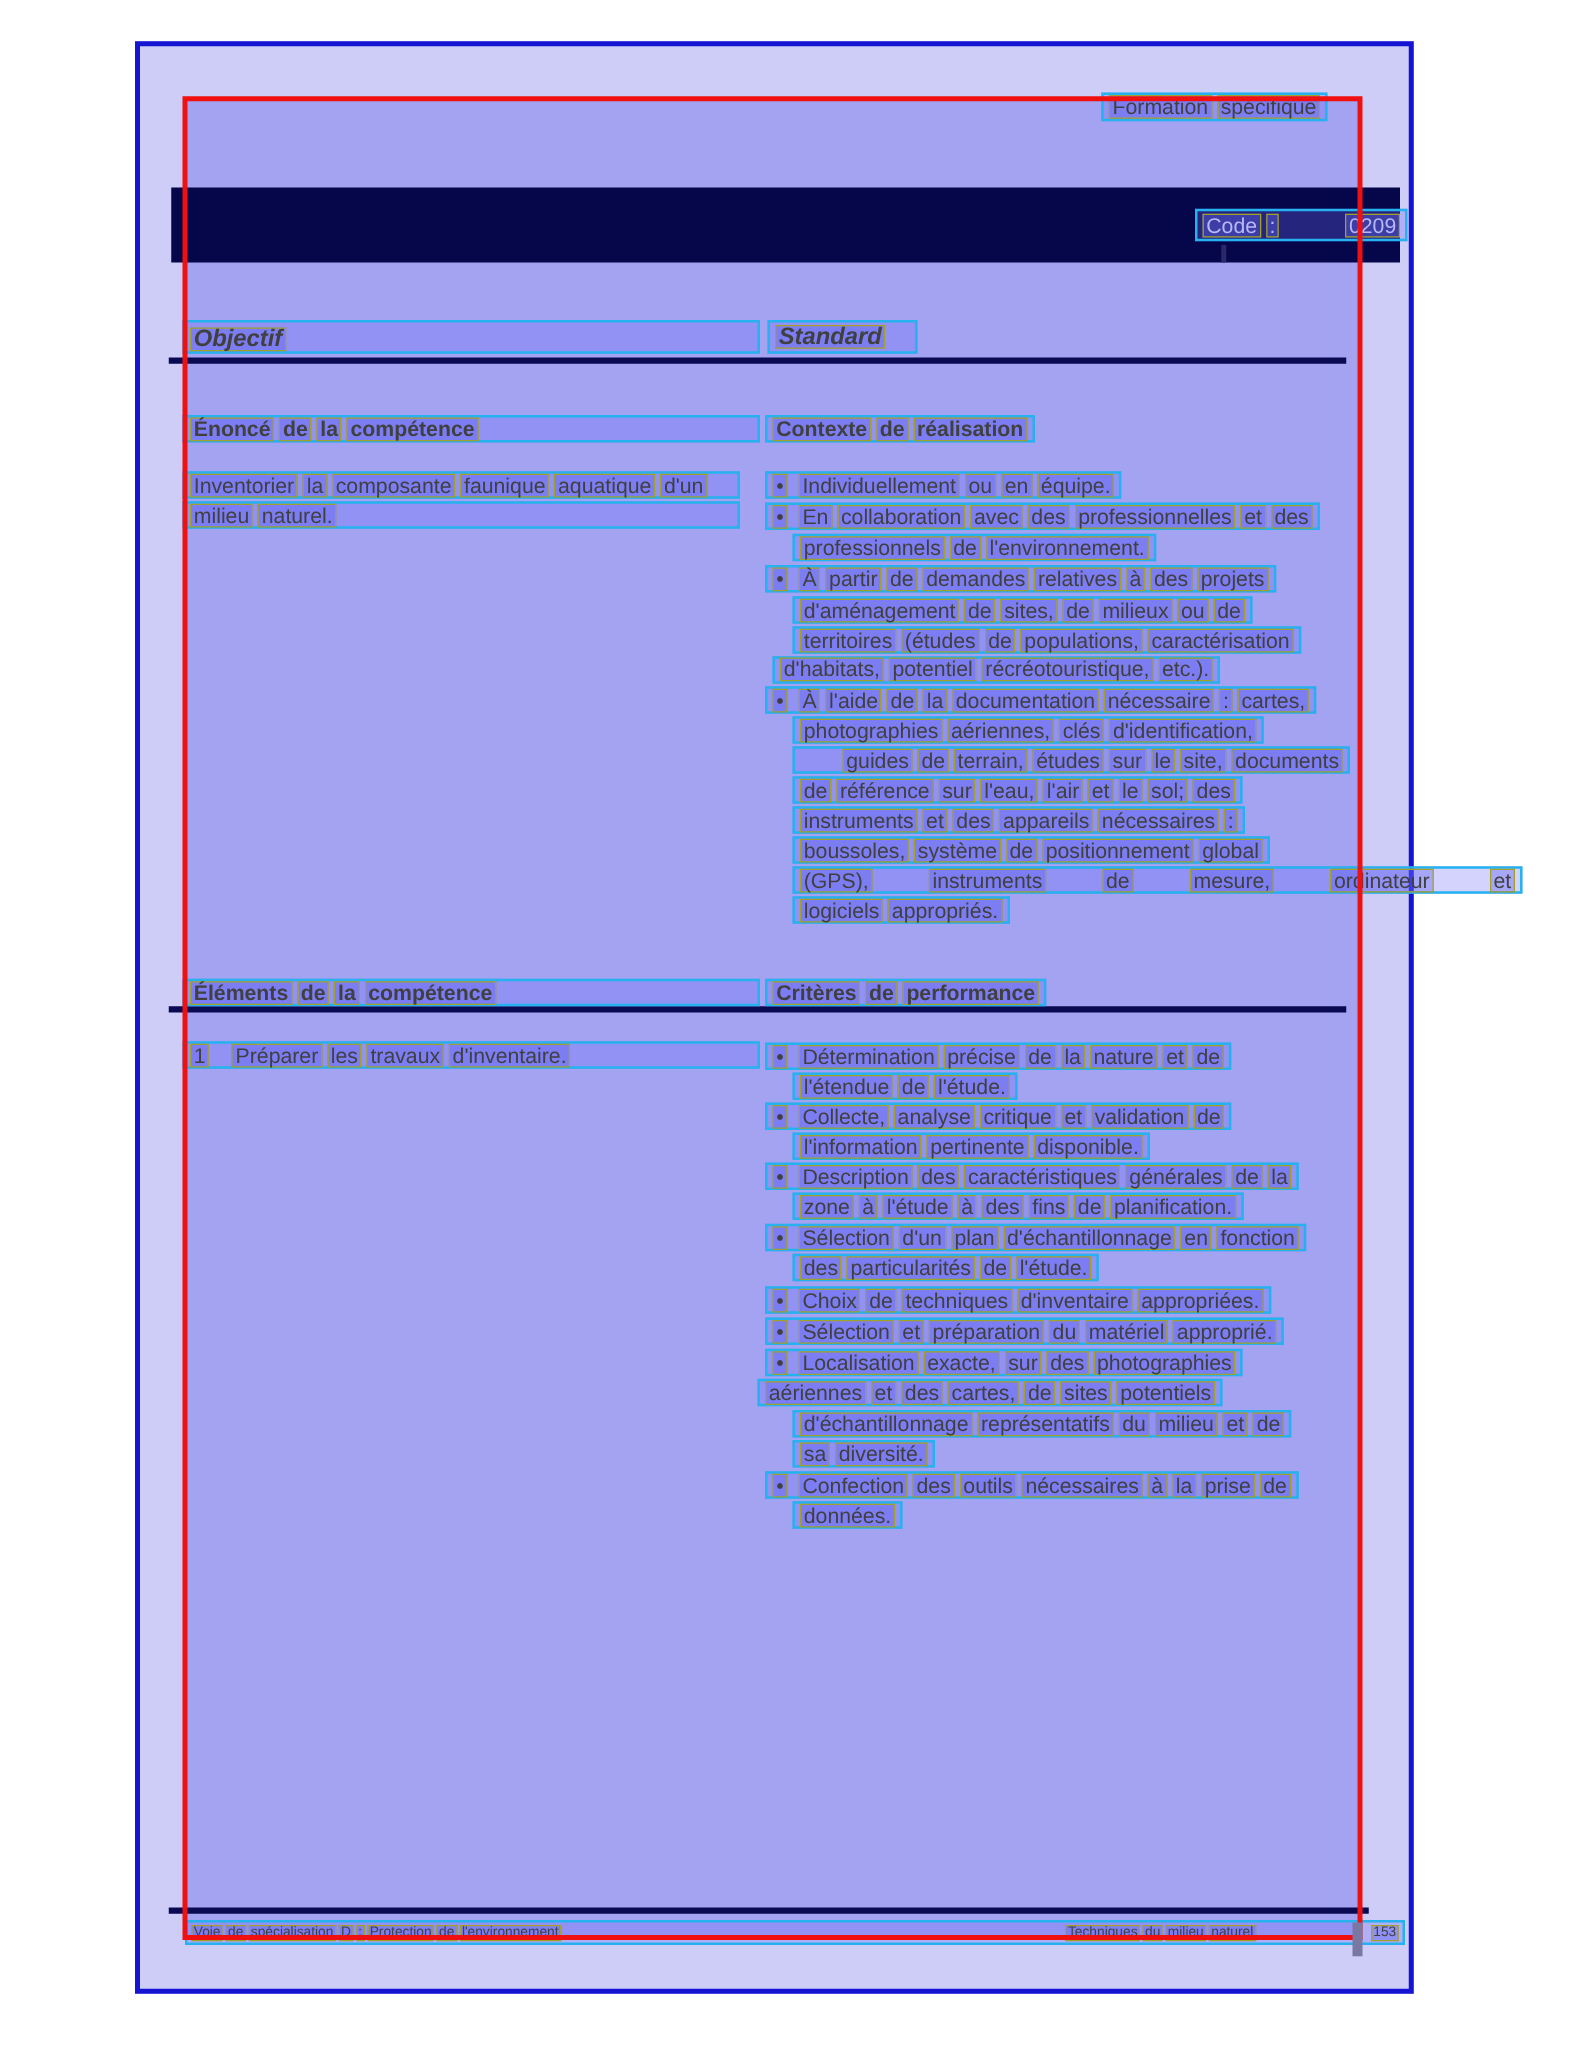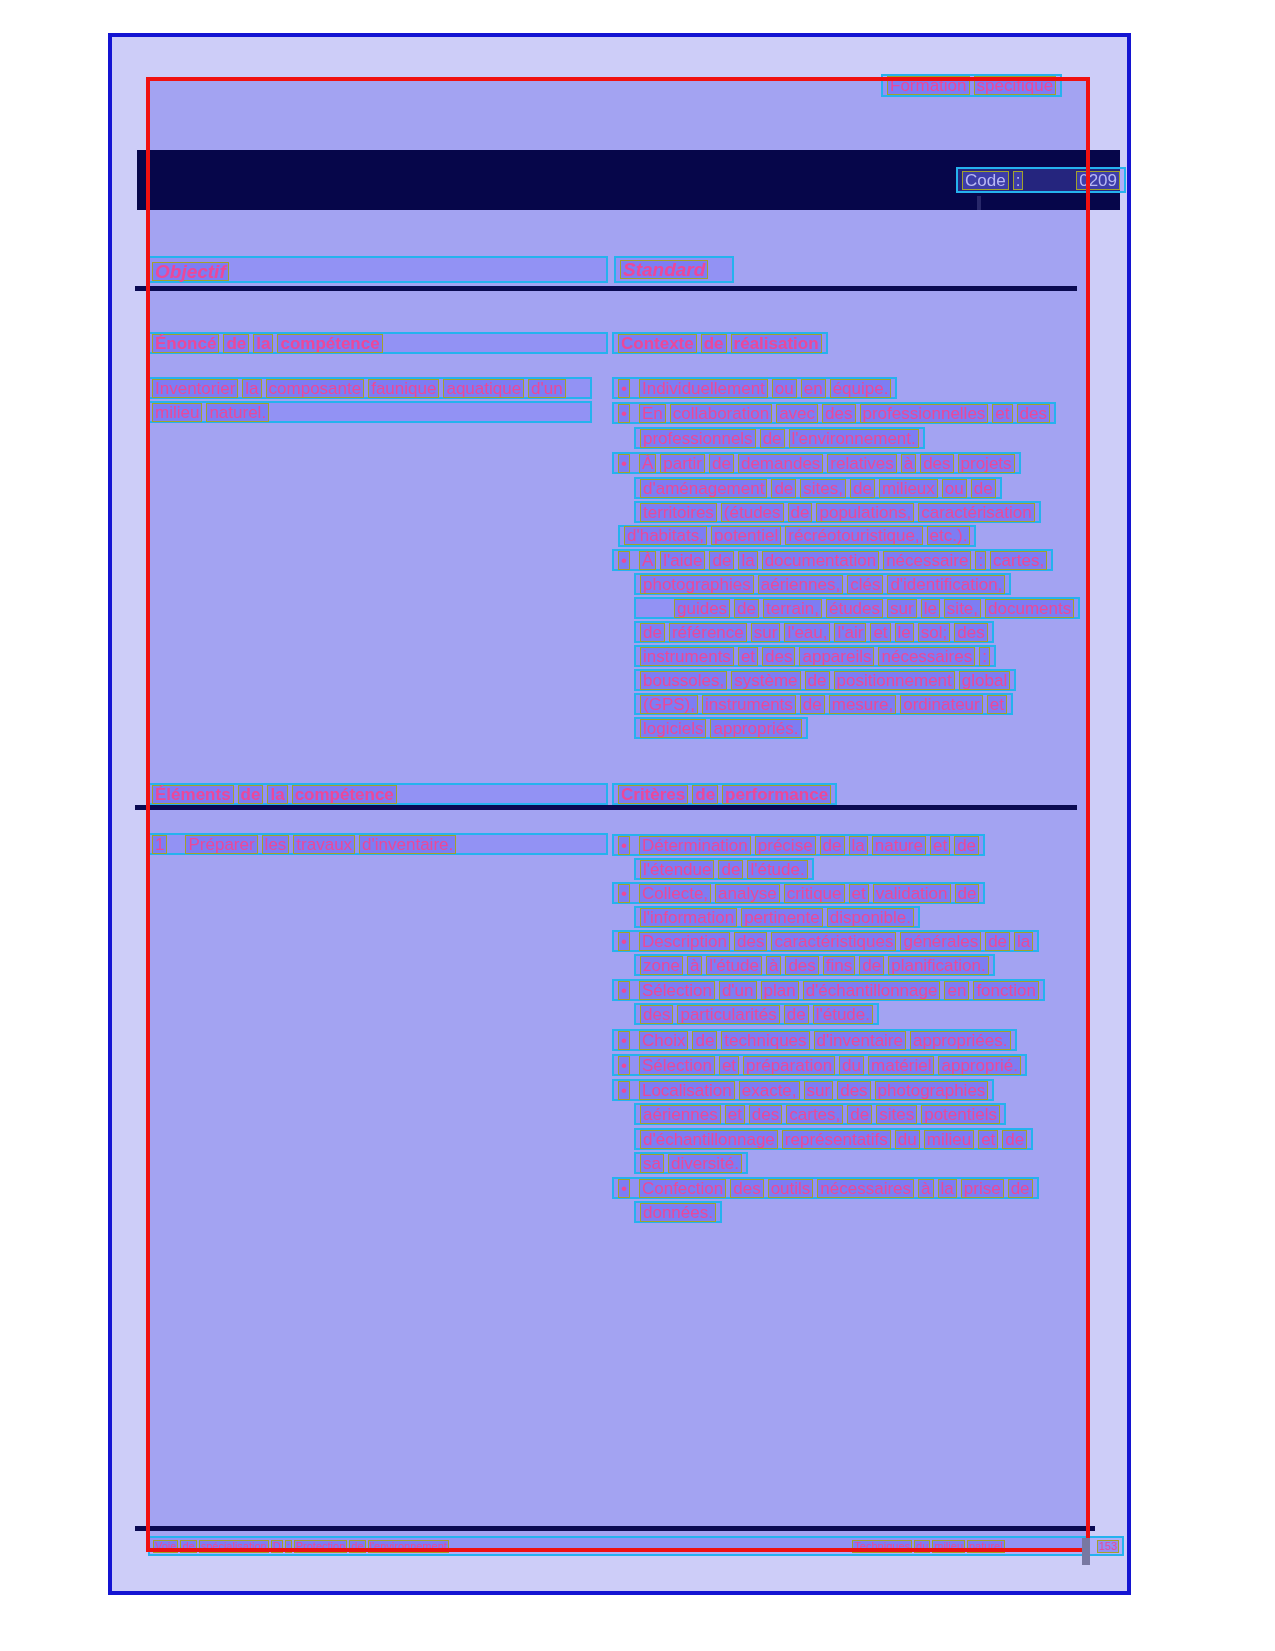--- a/index.html
+++ b/index.html
@@ -32,21 +32,21 @@
   #cursor{
     left:1082px;top:1538px;width:8px;height:27px;
     background:#7878a2;z-index:60;
   }
   #pmark{left:977px;top:196px;width:4px;height:14px;background:#28286a;z-index:4;}
 
   .line{
     position:absolute;display:flex;align-items:center;
     height:22px;box-sizing:border-box;
     border:2px solid #25b2ee;background:rgba(110,110,250,0.30);
-    color:#ec4899;font-size:17px;white-space:nowrap;
+    color:#404040;font-size:17px;white-space:nowrap;
     padding:0 2px;z-index:10;
   }
   .w{
     display:inline-block;border:1px solid #a2a22a;
     background:rgba(85,85,240,0.35);
     padding:1px 2px;margin:0 2px;line-height:15px;
   }
   .seg{display:flex;align-items:flex-end;}
   .push{margin-left:auto;}
   .gap90{margin-left:90px;}
@@ -220,21 +220,21 @@
     <span class="w">nécessaires</span>
     <span class="w">:</span>
   </div>
 <div class="line txt" style="left:634px;top:669px;text-align:center;">
     <span class="w">boussoles,</span>
     <span class="w">système</span>
     <span class="w">de</span>
     <span class="w">positionnement</span>
     <span class="w">global</span>
   </div>
-<div class="line txt" style="left:634px;top:693px;">
+<div class="line txt" style="left:634px;top:693px;gap:41px;">
     <span class="w">(GPS),</span>
     <span class="w">instruments</span>
     <span class="w">de</span>
     <span class="w">mesure,</span>
     <span class="w">ordinateur</span>
     <span class="w">et</span>
   </div>
 <div class="line txt" style="left:634px;top:717px;">
     <span class="w">logiciels</span>
     <span class="w">appropriés.</span>
@@ -341,21 +341,21 @@
     <span class="w">approprié.</span>
   </div>
 <div class="line bl txt" style="left:612px;top:1079px;">
     <span class="w">•</span>
     <span class="w">Localisation</span>
     <span class="w">exacte,</span>
     <span class="w">sur</span>
     <span class="w">des</span>
     <span class="w">photographies</span>
   </div>
-<div class="line txt" style="left:634px;top:1103px;">
+<div class="line txt" style="left:606px;top:1103px;">
     <span class="w">aériennes</span>
     <span class="w">et</span>
     <span class="w">des</span>
     <span class="w">cartes,</span>
     <span class="w">de</span>
     <span class="w">sites</span>
     <span class="w">potentiels</span>
   </div>
 <div class="line txt" style="left:634px;top:1128px;">
     <span class="w">d'échantillonnage</span>

